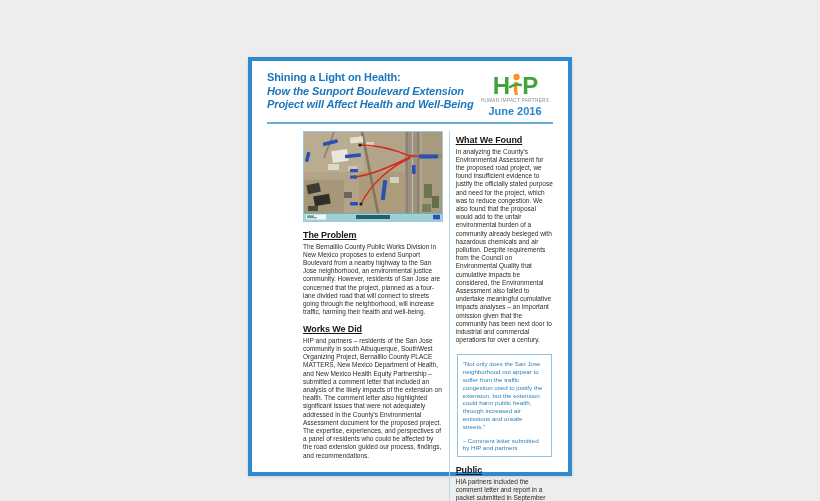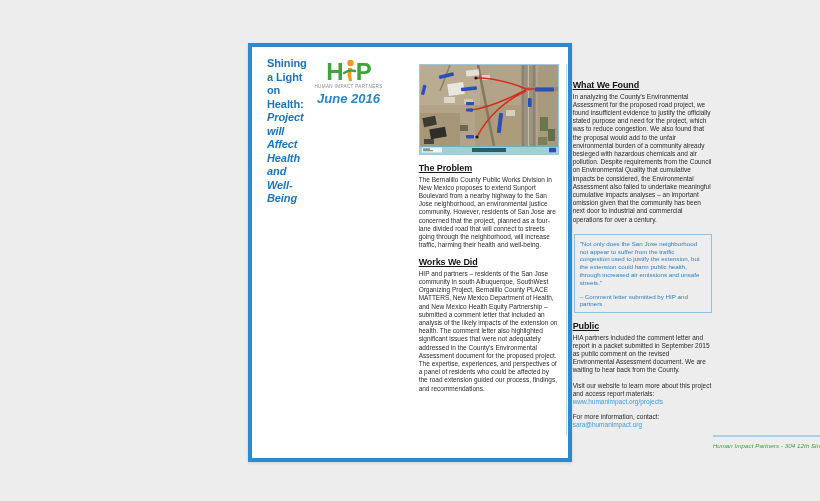--- a/index.html
+++ b/index.html
@@ -4,50 +4,50 @@
 <style>
   * { margin:0; padding:0; box-sizing:border-box; }
   html,body { width:820px; height:501px; }
   body {
     background:#ededed;
     font-family:"Liberation Sans", sans-serif;
     position:relative;
     overflow:hidden;
   }
   .page {
-    position:absolute; left:248px; top:43px;
+    position:absolute; left:248px; top:57px;
     width:324px; height:419px;
     background:#ffffff;
     border:4px solid #2b8bce;
     padding:10px 15px 9px 15px;
-    display:flex; flex-direction:row;
+    display:flex; flex-direction:column;
     box-shadow:0 1px 3px rgba(0,0,0,0.12);
   }
   
   .header { display:flex; justify-content:space-between; align-items:flex-start; }
   .title-block { color:#1b76bd; font-weight:bold; font-size:11px; line-height:13.5px; letter-spacing:-0.1px; }
   .title-line1 { font-style:normal; }
   .title-line2, .title-line3 { font-style:italic; }
   .logo-block { width:76px; text-align:center; padding-top:2px; }
   .logo-mark { display:flex; align-items:flex-end; justify-content:center; height:24px; }
   .logo-letter { font-size:24px; font-weight:bold; color:#3fa43c; line-height:22px; letter-spacing:-1px; }
   .logo-org { font-size:4.6px; letter-spacing:0.35px; color:#8a8a8a; margin-top:1px; white-space:nowrap; }
-  .logo-date { font-size:13px; font-weight:bold; font-style:italic; color:#2a86c8; margin-top:2px; }
+  .logo-date { font-size:11px; font-weight:bold; color:#2a86c8; margin-top:2px; }
   .header-rule { height:2px; background:#68aed8; margin-top:5px; flex:none; }
   
   .columns { display:flex; margin-top:7px; flex:1; }
   .col-left { width:141px;margin-left:36px; }
   .col-divider { width:1px; background:#b8d7ec; margin:0 6px 14px 6px; }
   .col-right { width:140px; }
   .map-figure { width:140px; height:91px; border:1px solid #9fc8e0; display:block; }
   h3.sect {
     font-size:9px; font-weight:bold; color:#151515;
     text-decoration:underline; margin:8px 0 2.5px 0; letter-spacing:-0.1px;
   }
-  .col-right h3.first { margin-top:16px; }
+  .col-right h3.first { margin-top:4px; }
   p.body {
     font-size:6.5px; line-height:8.2px; color:#2a2a2a; text-align:left;
   }
   p.body + p.body { margin-top:7px; }
   .quote-box {
     border:1px solid #8fc3e4; margin:10px 1px 4px 1px; padding:5px 5px 4px 5px;
     color:#2b7fbf;
   }
   .quote-text { font-size:6.2px; line-height:7.8px; }
   .quote-attr { font-size:6.2px; line-height:7.8px; margin-top:6px; }
@@ -61,20 +61,21 @@
   }
 </style>
 </head>
 <body>
 
 <div class="page">
 
   <div class="header">
     <div class="title-block">
       <div class="title-line1">Shining a Light on Health:</div>
+      <div class="title-line2">How the Sunport Boulevard Extension</div>
       <div class="title-line3">Project will Affect Health and Well-Being</div>
     </div>
     <div class="logo-block">
       <div class="logo-mark">
         <span class="logo-letter">H</span>
         <span style="display:inline-block; width:13px; height:24px;">
           <svg width="13" height="24" viewBox="0 0 13 24">
             <circle cx="7.5" cy="4" r="3.2" fill="#f7941d"></circle>
             <path d="M5,9 C4,14 5,19 6,22 L9,22 C8,18 8,13 9,9 Z" fill="#f7941d"></path>
             <path d="M1,14 C4,12 8,11 12,12" stroke="#3fa43c" stroke-width="2.4" fill="none" stroke-linecap="round"></path>

